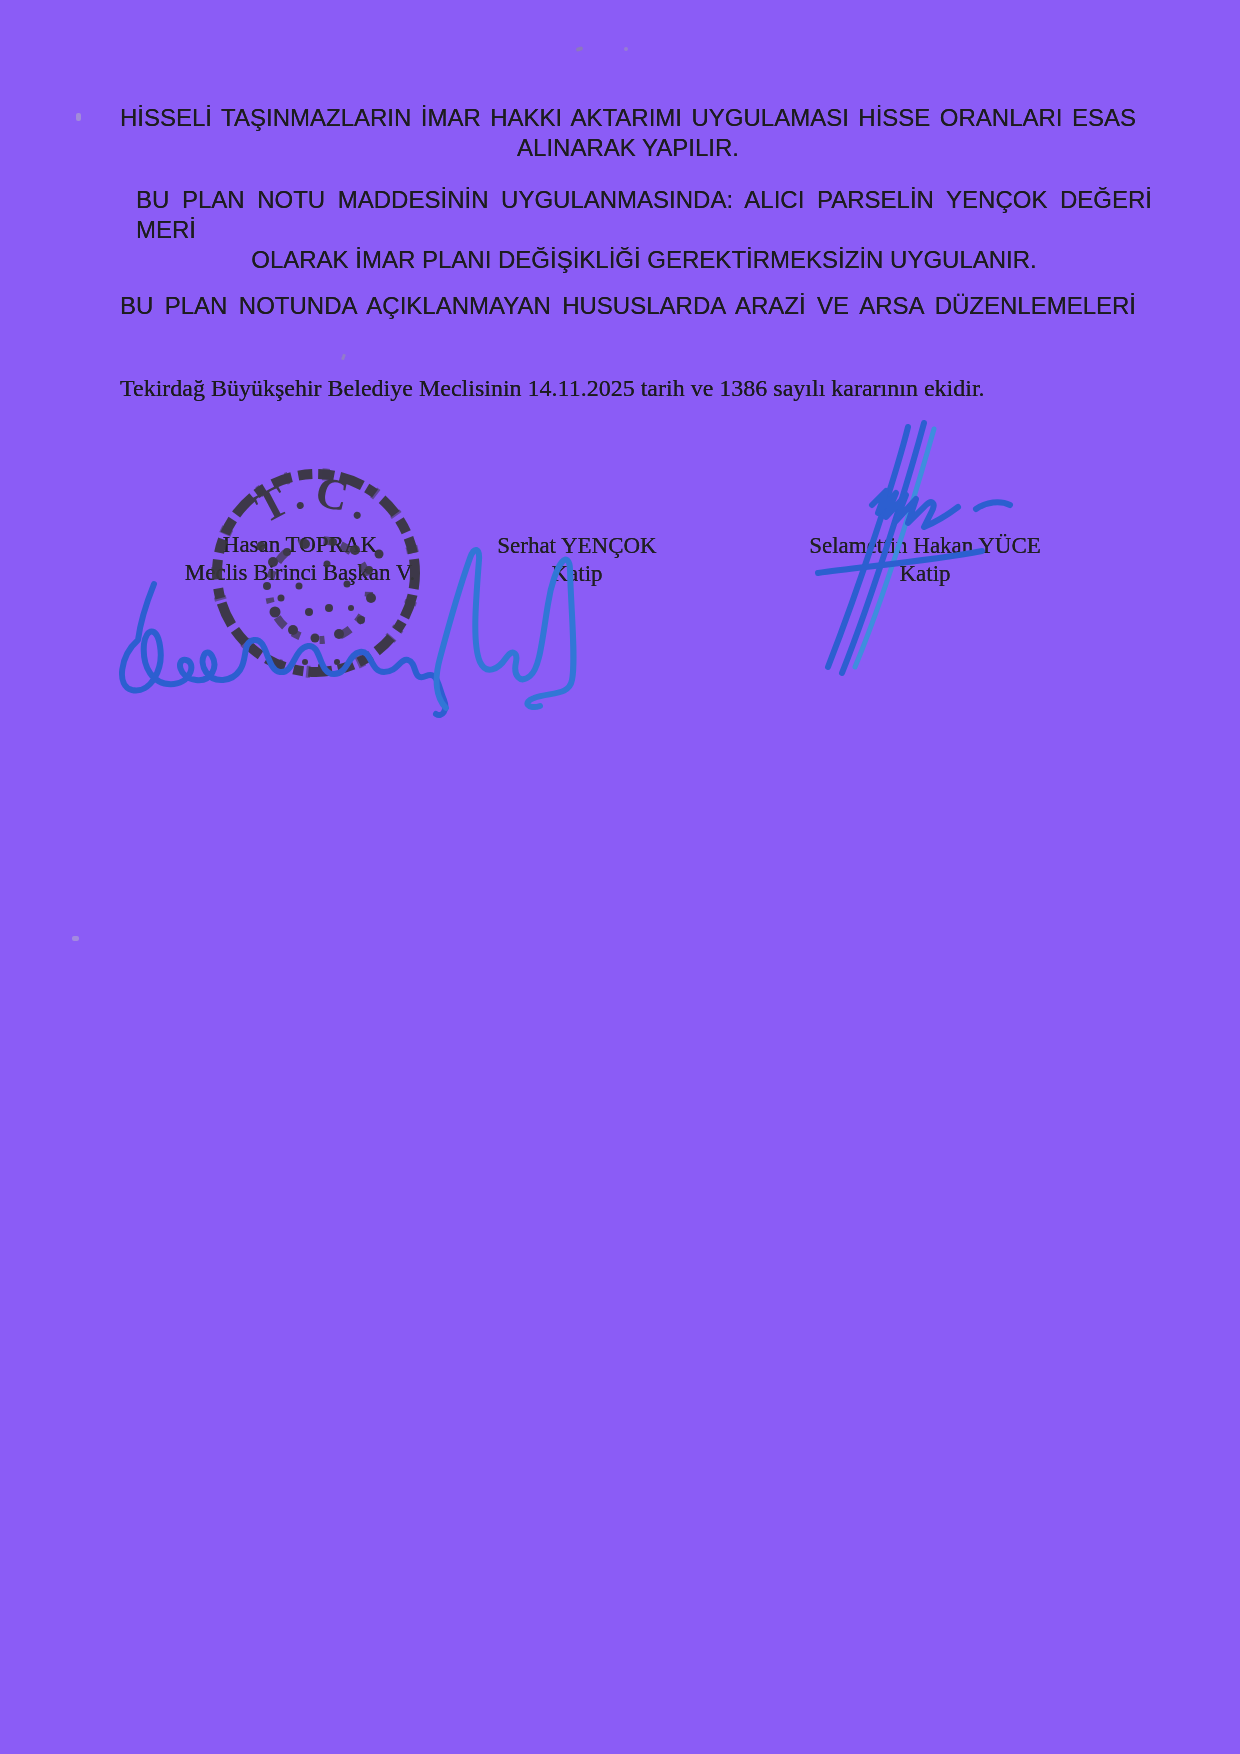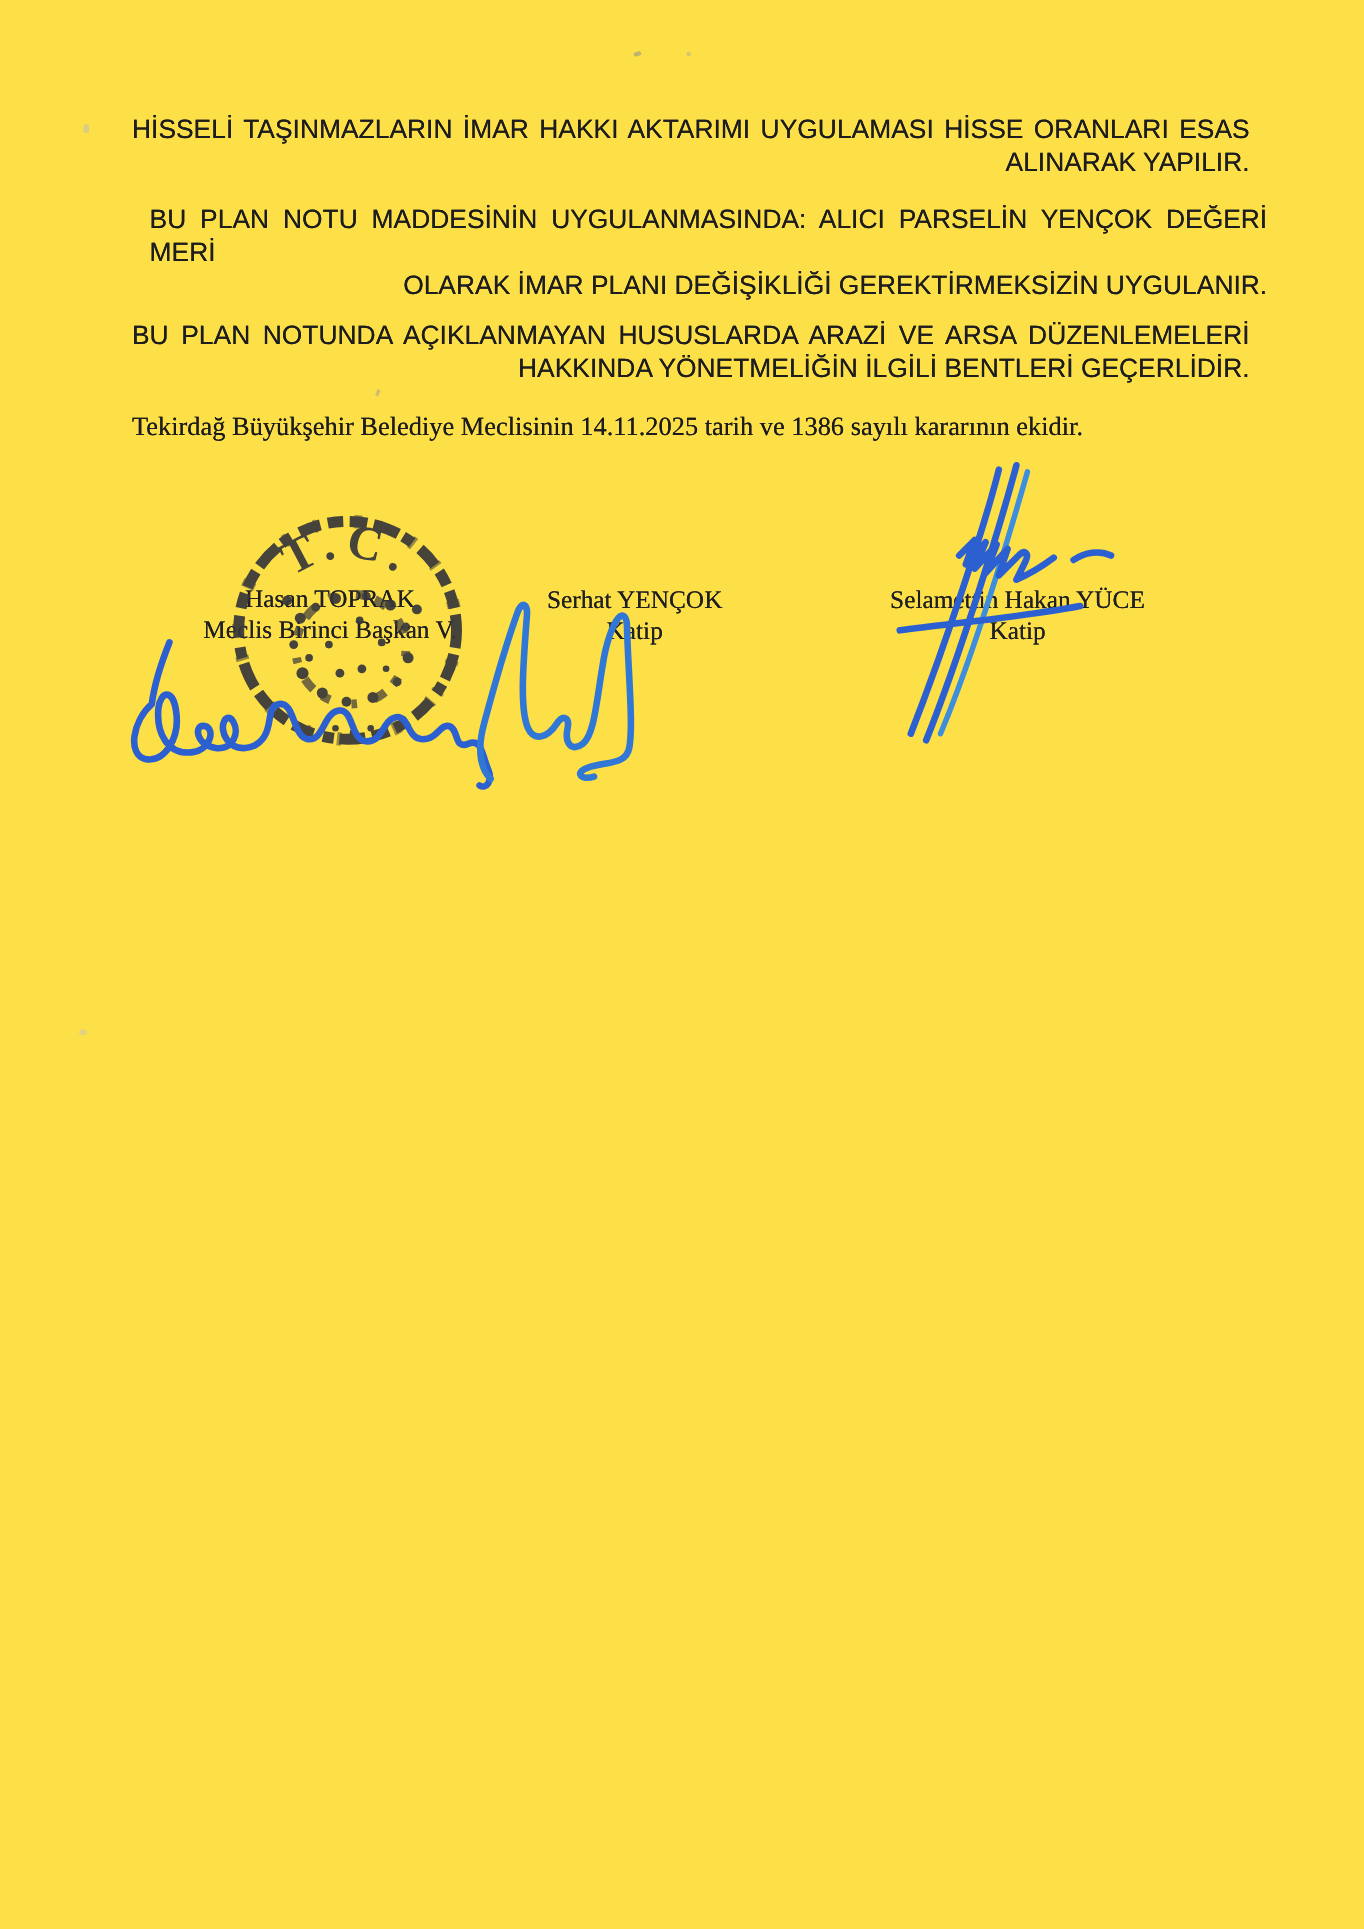--- a/index.html
+++ b/index.html
@@ -1,29 +1,29 @@
 <!DOCTYPE html>
 <html style="--text: #1d1d1f; --ink-blue: #2c5fd0; --ink-blue-mid: #3177d6; --ink-blue-light: #3e8ede; --stamp: #37363b;"><head>
 <meta charset="utf-8">
 <style>
   html,body{margin:0;padding:0;background:#ffffff;}
   .page{
-    position:relative;width:1240px;height:1754px;background:#fde047;
+    position:relative;width:1240px;height:1754px;background:#8b5cf6;
     overflow:hidden;font-family:"Liberation Sans",sans-serif;color:var(--text,#1d1d1f);
   }
   
   .para{
     position:absolute;left:120px;width:1016px;margin:0;
     font-family:"Liberation Sans",sans-serif;
     font-size:24px;line-height:30px;color:var(--text,#1d1d1f);
     text-shadow:0 0 .6px var(--text,#1d1d1f);
   }
   .para .jline{display:block;}
   .para .jline.full{text-align:justify;text-align-last:justify;}
-  .para .jline.last{text-align:right;}
+  .para .jline.last{text-align:center;}
   .p1{top:103px;} .p2{top:185px;margin-left:16px;} .p3{top:291px;}
   
   .decision{
     position:absolute;left:120px;top:373px;width:1000px;margin:0;
     font-family:"Liberation Serif",serif;font-size:24px;line-height:30px;
     color:#1c1c1e;text-shadow:0 0 .5px #1c1c1e;
   }
   
   .sig-block{position:absolute;text-align:center;z-index:1;
     font-family:"Liberation Serif",serif;color:#202023;}
@@ -66,21 +66,20 @@
   <p class="para p1">
     <span class="jline full">HİSSELİ TAŞINMAZLARIN İMAR HAKKI AKTARIMI UYGULAMASI HİSSE ORANLARI ESAS</span>
     <span class="jline last">ALINARAK YAPILIR.</span>
   </p>
   <p class="para p2">
     <span class="jline full">BU PLAN NOTU MADDESİNİN UYGULANMASINDA: ALICI PARSELİN YENÇOK DEĞERİ MERİ</span>
     <span class="jline last">OLARAK İMAR PLANI DEĞİŞİKLİĞİ GEREKTİRMEKSİZİN UYGULANIR.</span>
   </p>
   <p class="para p3">
     <span class="jline full">BU PLAN NOTUNDA AÇIKLANMAYAN HUSUSLARDA ARAZİ VE ARSA DÜZENLEMELERİ</span>
-    <span class="jline last">HAKKINDA YÖNETMELİĞİN İLGİLİ BENTLERİ GEÇERLİDİR.</span>
   </p>
 
   <p class="decision">Tekirdağ Büyükşehir Belediye Meclisinin 14.11.2025 tarih ve 1386 sayılı kararının ekidir.</p>
 
   <div class="sig-block sig-left">
     <div class="sig-name">Hasan TOPRAK</div>
     <div class="sig-title">Meclis Birinci Başkan V.</div>
   </div>
   <div class="sig-block sig-mid">
     <div class="sig-name">Serhat YENÇOK</div>

